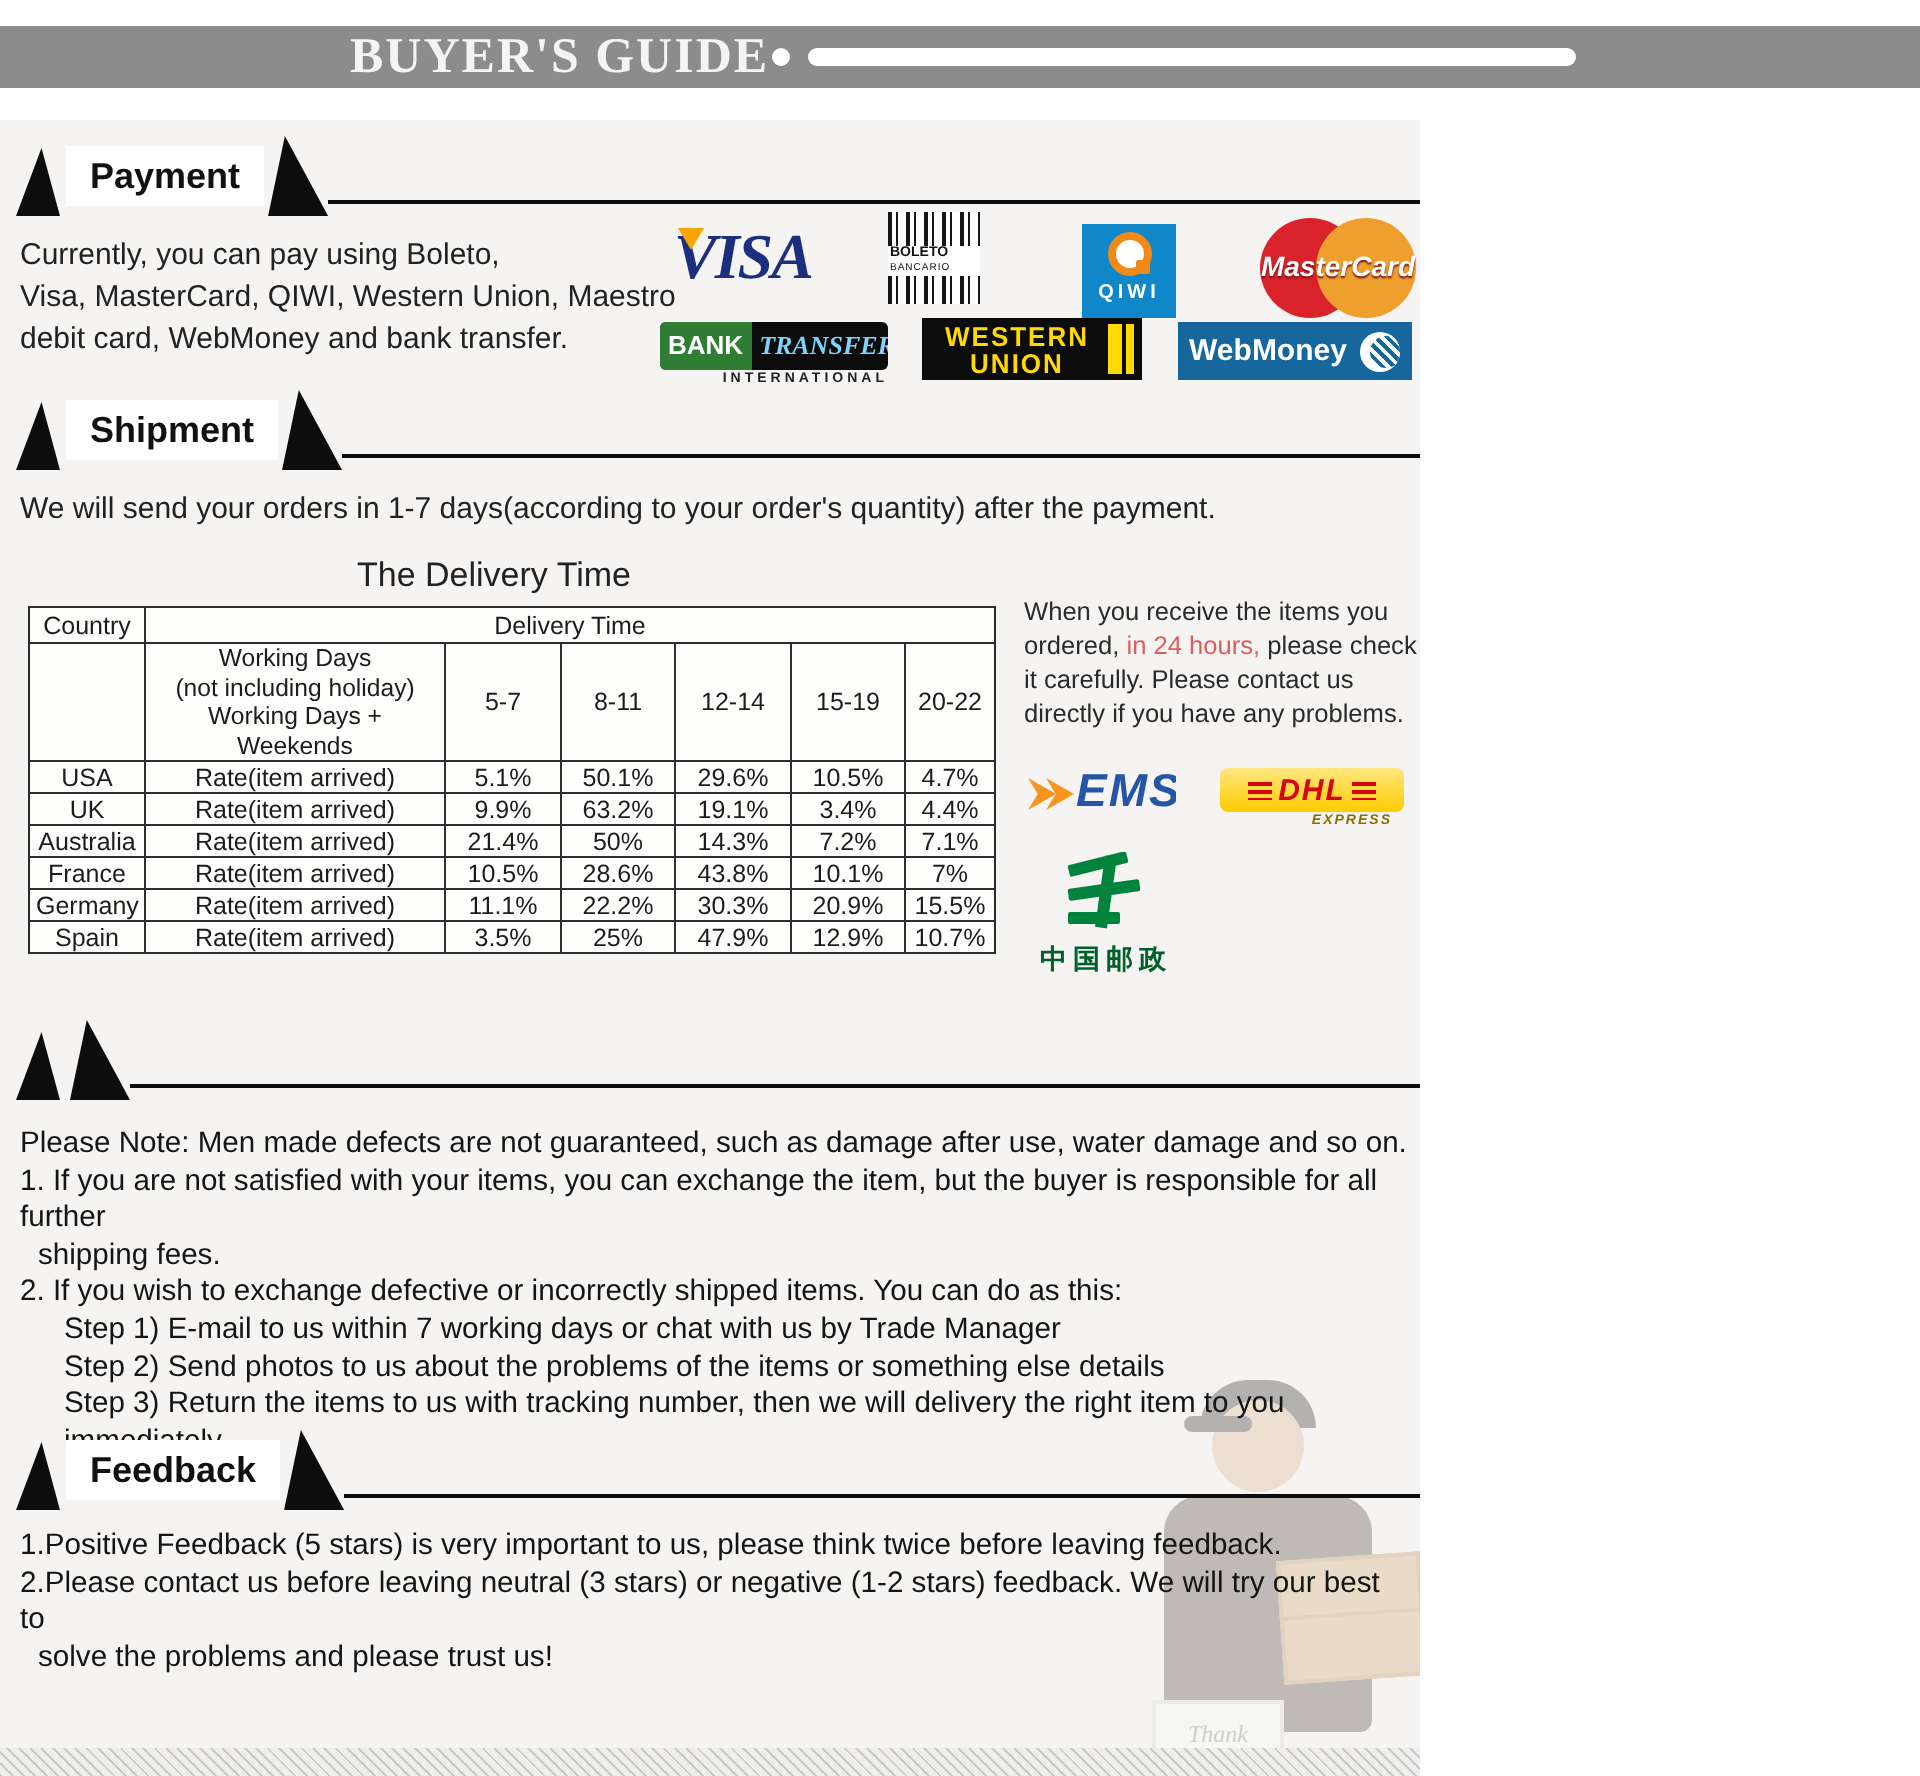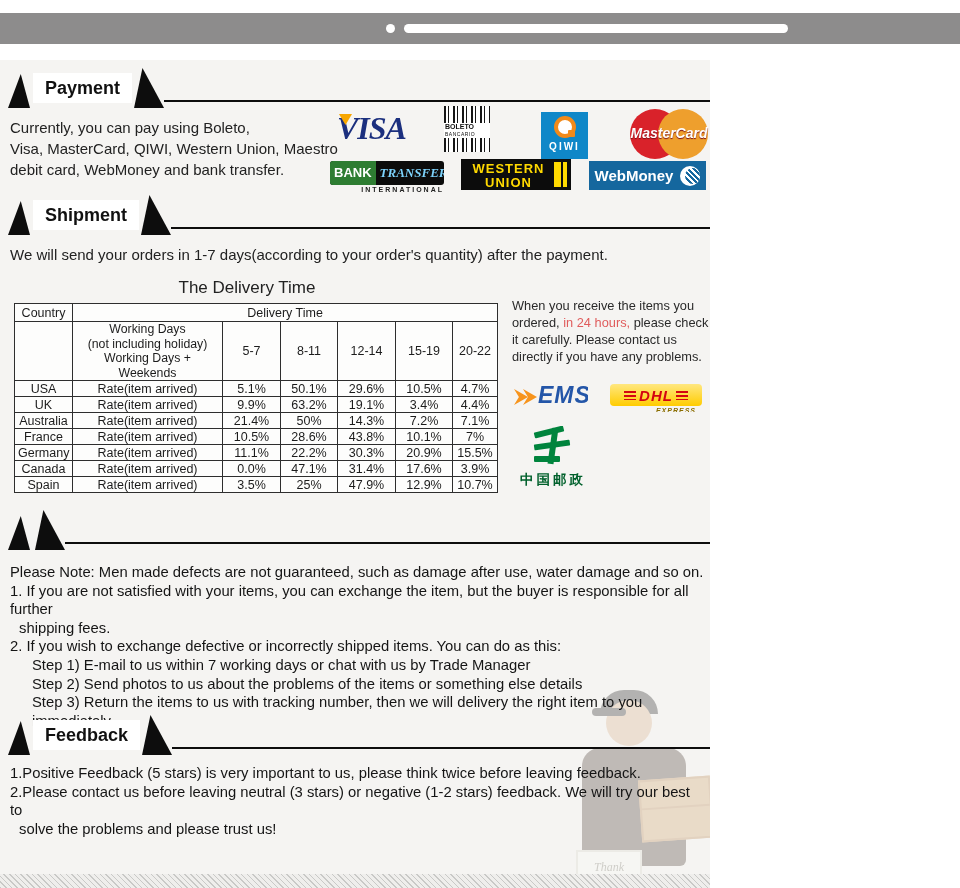--- a/index.html
+++ b/index.html
@@ -116,20 +116,21 @@
   .c-box::after { content:""; position:absolute; left:0; top:26px; width:100%; height:2px; background:#b8854e; }
   .c-sign { position:absolute; left:28px; top:168px; width:66px; height:76px; background:#fbfbf6; border:2px solid #d8d8cc; text-align:center; font-family:"Liberation Serif", serif; font-style:italic; color:#77776a; font-size:12px; line-height:15px; padding-top:8px; }
 
   
   .hatch { position:absolute; left:0; bottom:0; width:710px; height:14px; background:repeating-linear-gradient(45deg,#c9c9c7 0 1px,#efeeec 1px 4px); z-index:4; }
 </style>
 </head>
 <body>
 
 <div class="banner">
+  <div class="banner-title">BUYER'S GUIDE</div>
   <div class="banner-dot"></div>
   <div class="banner-line"></div>
 </div>
 
 <div class="content">
 
   <div class="sec" style="top:8px;">
     <div class="tri tri-l"></div>
     <div class="sec-label">Payment</div>
     <div class="tri tri-r"></div>
@@ -264,29 +265,20 @@
     <tr class="dr">
       <td class="cty">Germany</td>
       <td>Rate(item arrived)</td>
       <td>11.1%</td>
       <td>22.2%</td>
       <td>30.3%</td>
       <td>20.9%</td>
       <td>15.5%</td>
     </tr>
     <tr class="dr">
-      <td class="cty">Canada</td>
-      <td>Rate(item arrived)</td>
-      <td>0.0%</td>
-      <td>47.1%</td>
-      <td>31.4%</td>
-      <td>17.6%</td>
-      <td>3.9%</td>
-    </tr>
-    <tr class="dr">
       <td class="cty">Spain</td>
       <td>Rate(item arrived)</td>
       <td>3.5%</td>
       <td>25%</td>
       <td>47.9%</td>
       <td>12.9%</td>
       <td>10.7%</td>
     </tr>
   </tbody>
     </table>

